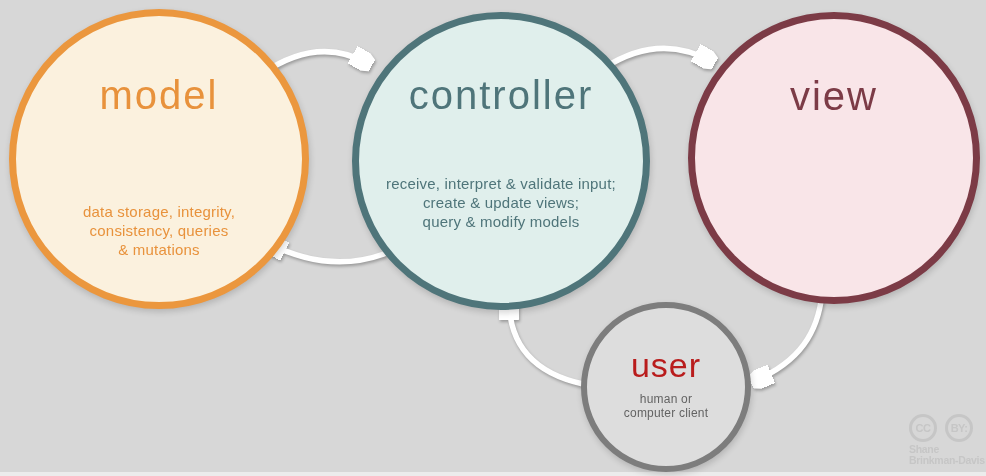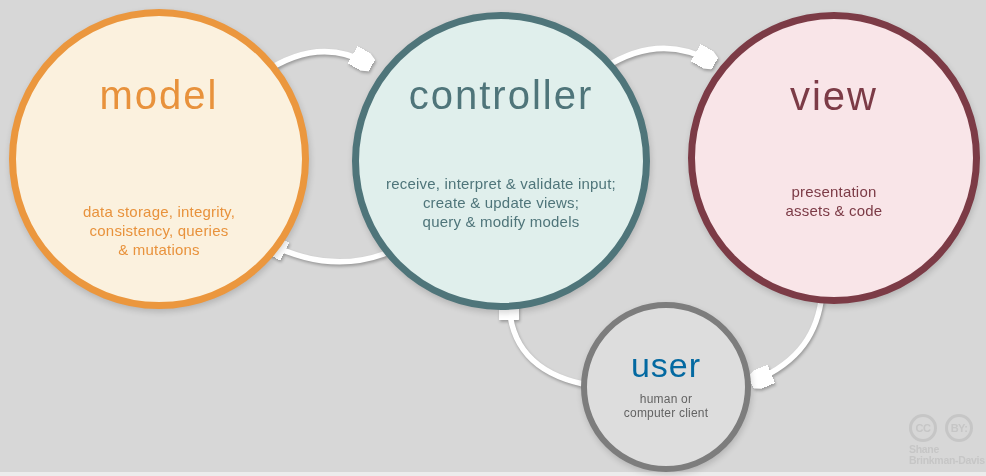--- a/index.html
+++ b/index.html
@@ -101,26 +101,24 @@
 
   <div class="node node-controller" style="border-color: rgb(79, 117, 122); background-color: rgb(224, 239, 236);">
     <div class="title" style="color: rgb(79, 117, 122);">controller</div>
     <div class="desc" style="color: rgb(79, 117, 122);">receive, interpret &amp; validate input;
 create &amp; update views;
 query &amp; modify models</div>
   </div>
 
   <div class="node node-view" style="border-color: rgb(124, 59, 70); background-color: rgb(249, 229, 232);">
     <div class="title" style="color: rgb(124, 59, 70);">view</div>
-    <div class="desc" style="color: rgb(124, 59, 70);">presentation
-assets &amp; code</div>
   </div>
 
   <div class="node node-user" style="border-color: rgb(125, 125, 125); background-color: rgb(221, 221, 221);">
-    <div class="title" style="color: #0369a1;">user</div>
+    <div class="title" style="color: #b91c1c;">user</div>
     <div class="desc" style="color: rgb(99, 99, 99);">human or
 computer client</div>
   </div>
 
   <div class="watermark" style="color: rgb(198, 198, 198);">
     <span class="wm-icon" style="border-color: rgb(198, 198, 198); color: rgb(198, 198, 198);">CC</span><span class="wm-icon" style="border-color: rgb(198, 198, 198); color: rgb(198, 198, 198);">BY:</span>
     <div class="wm-author" style="color: rgb(198, 198, 198);">Shane
 Brinkman-Davis</div>
   </div>
 

